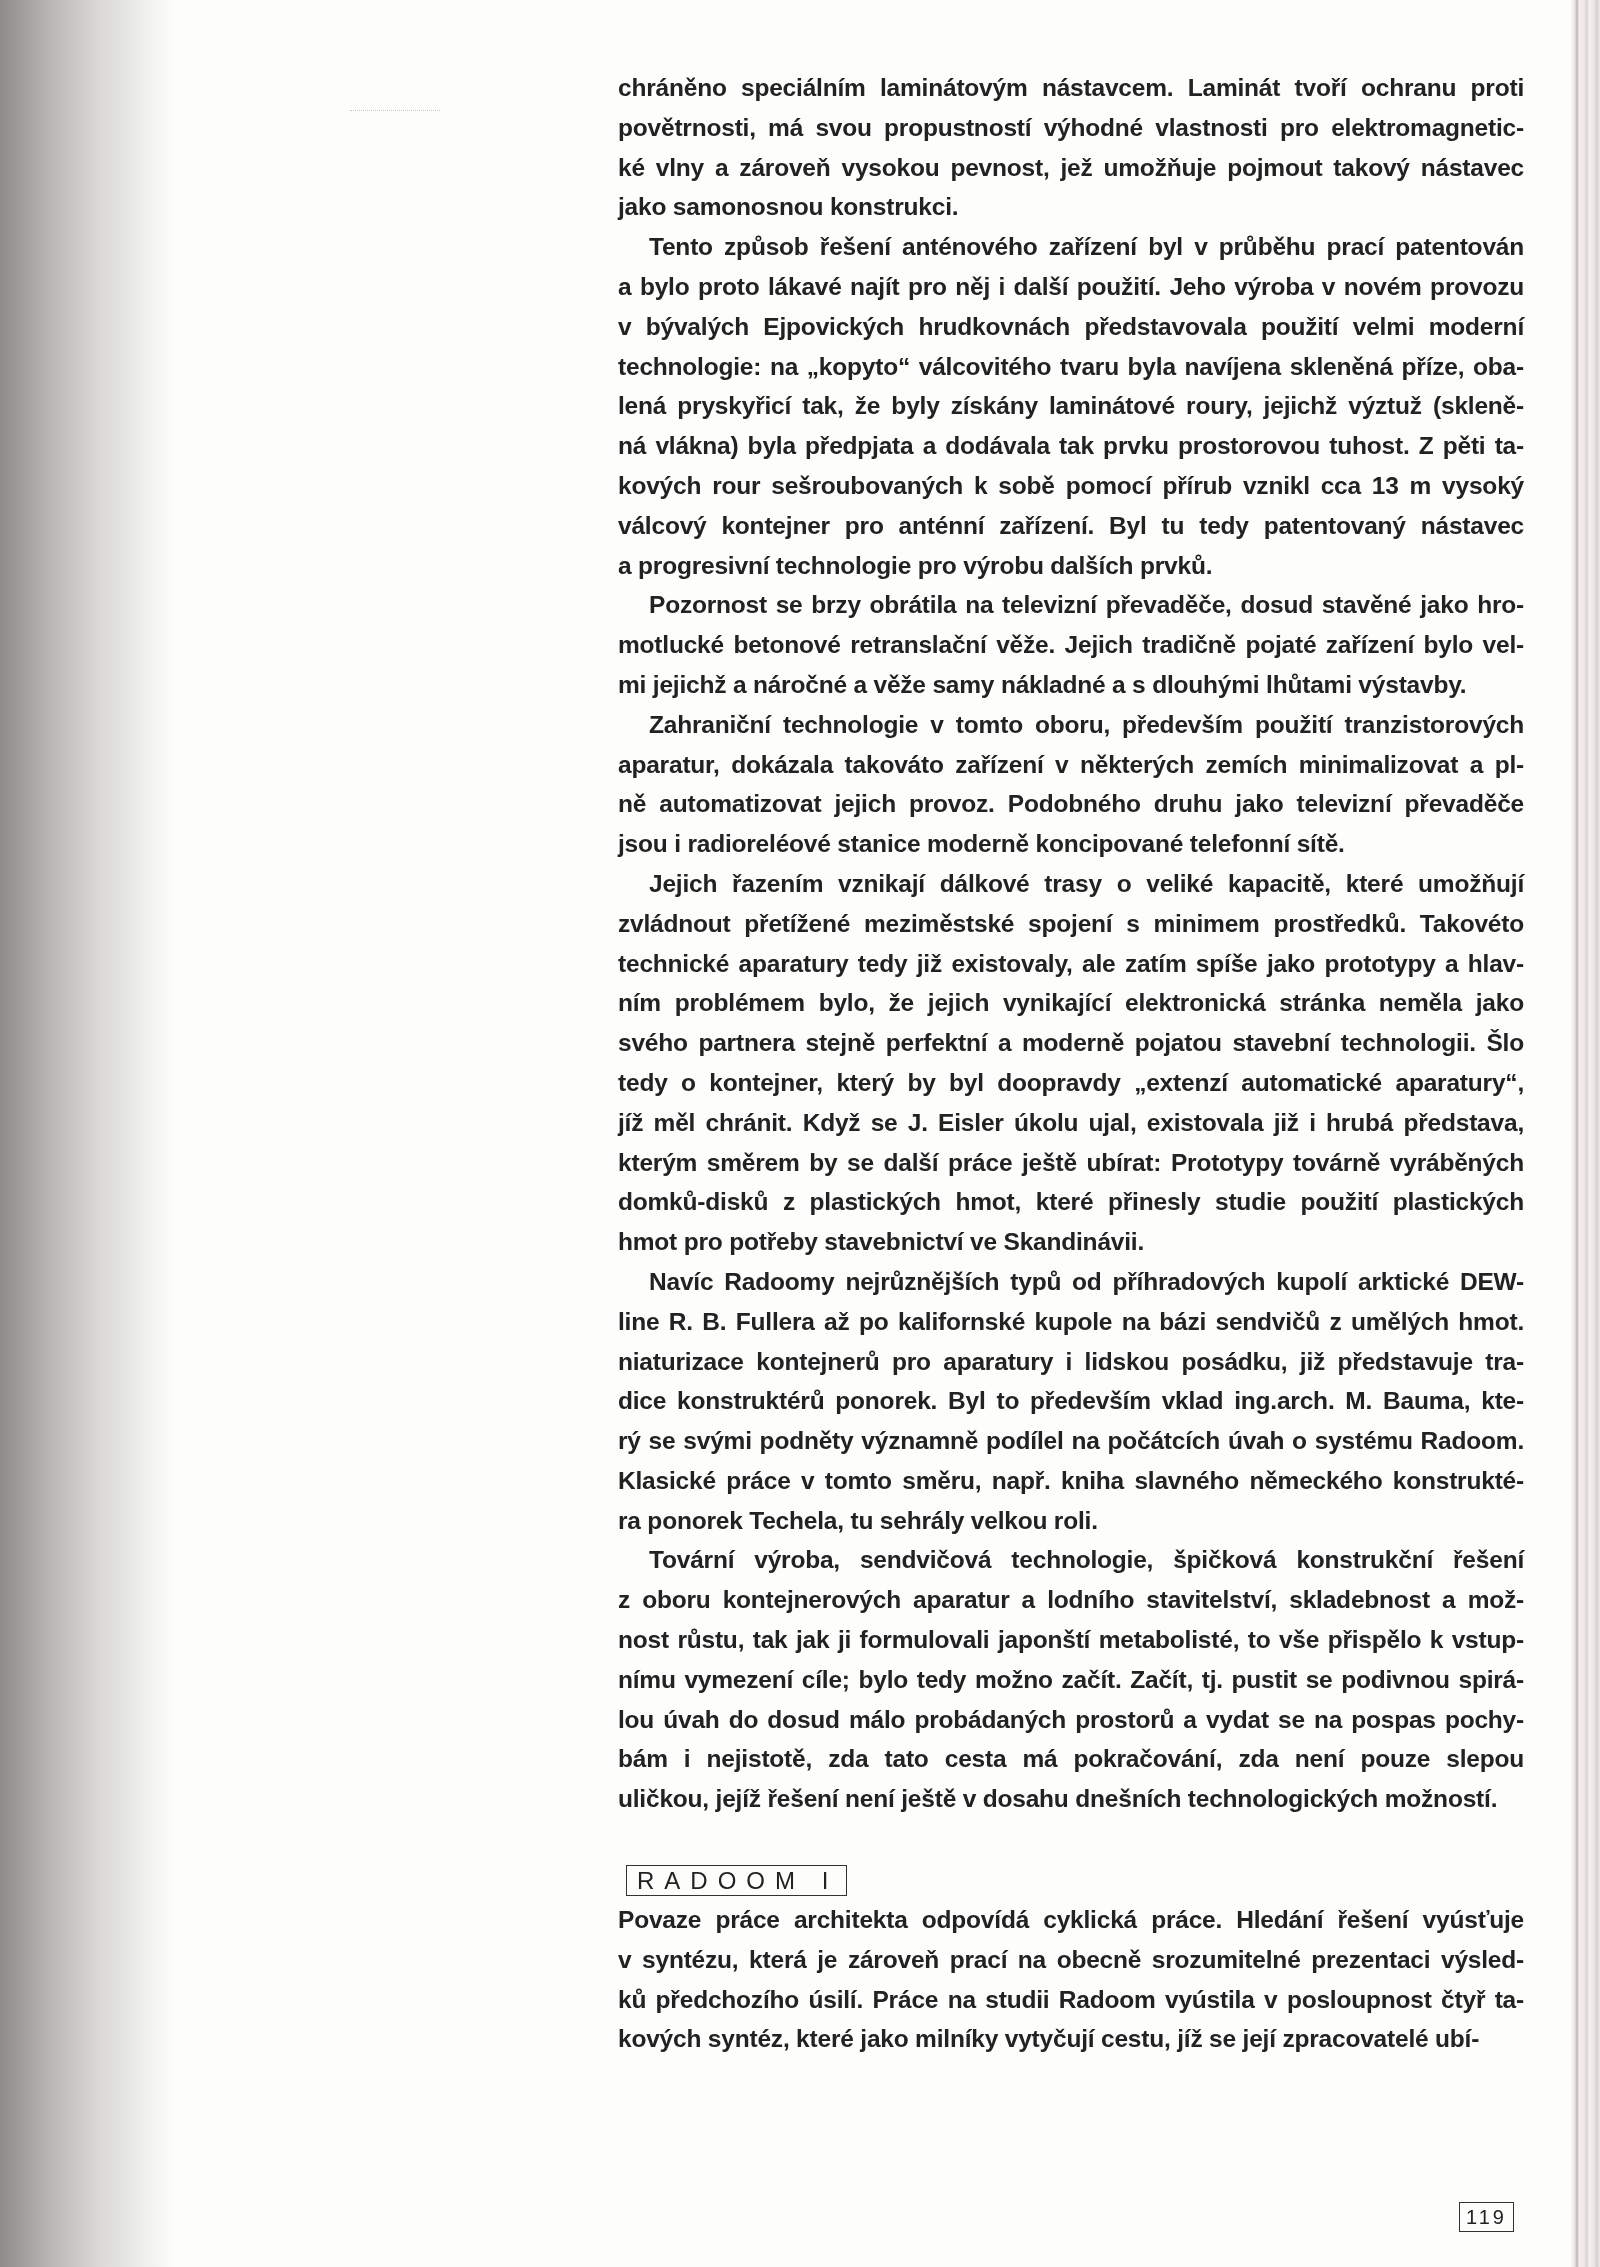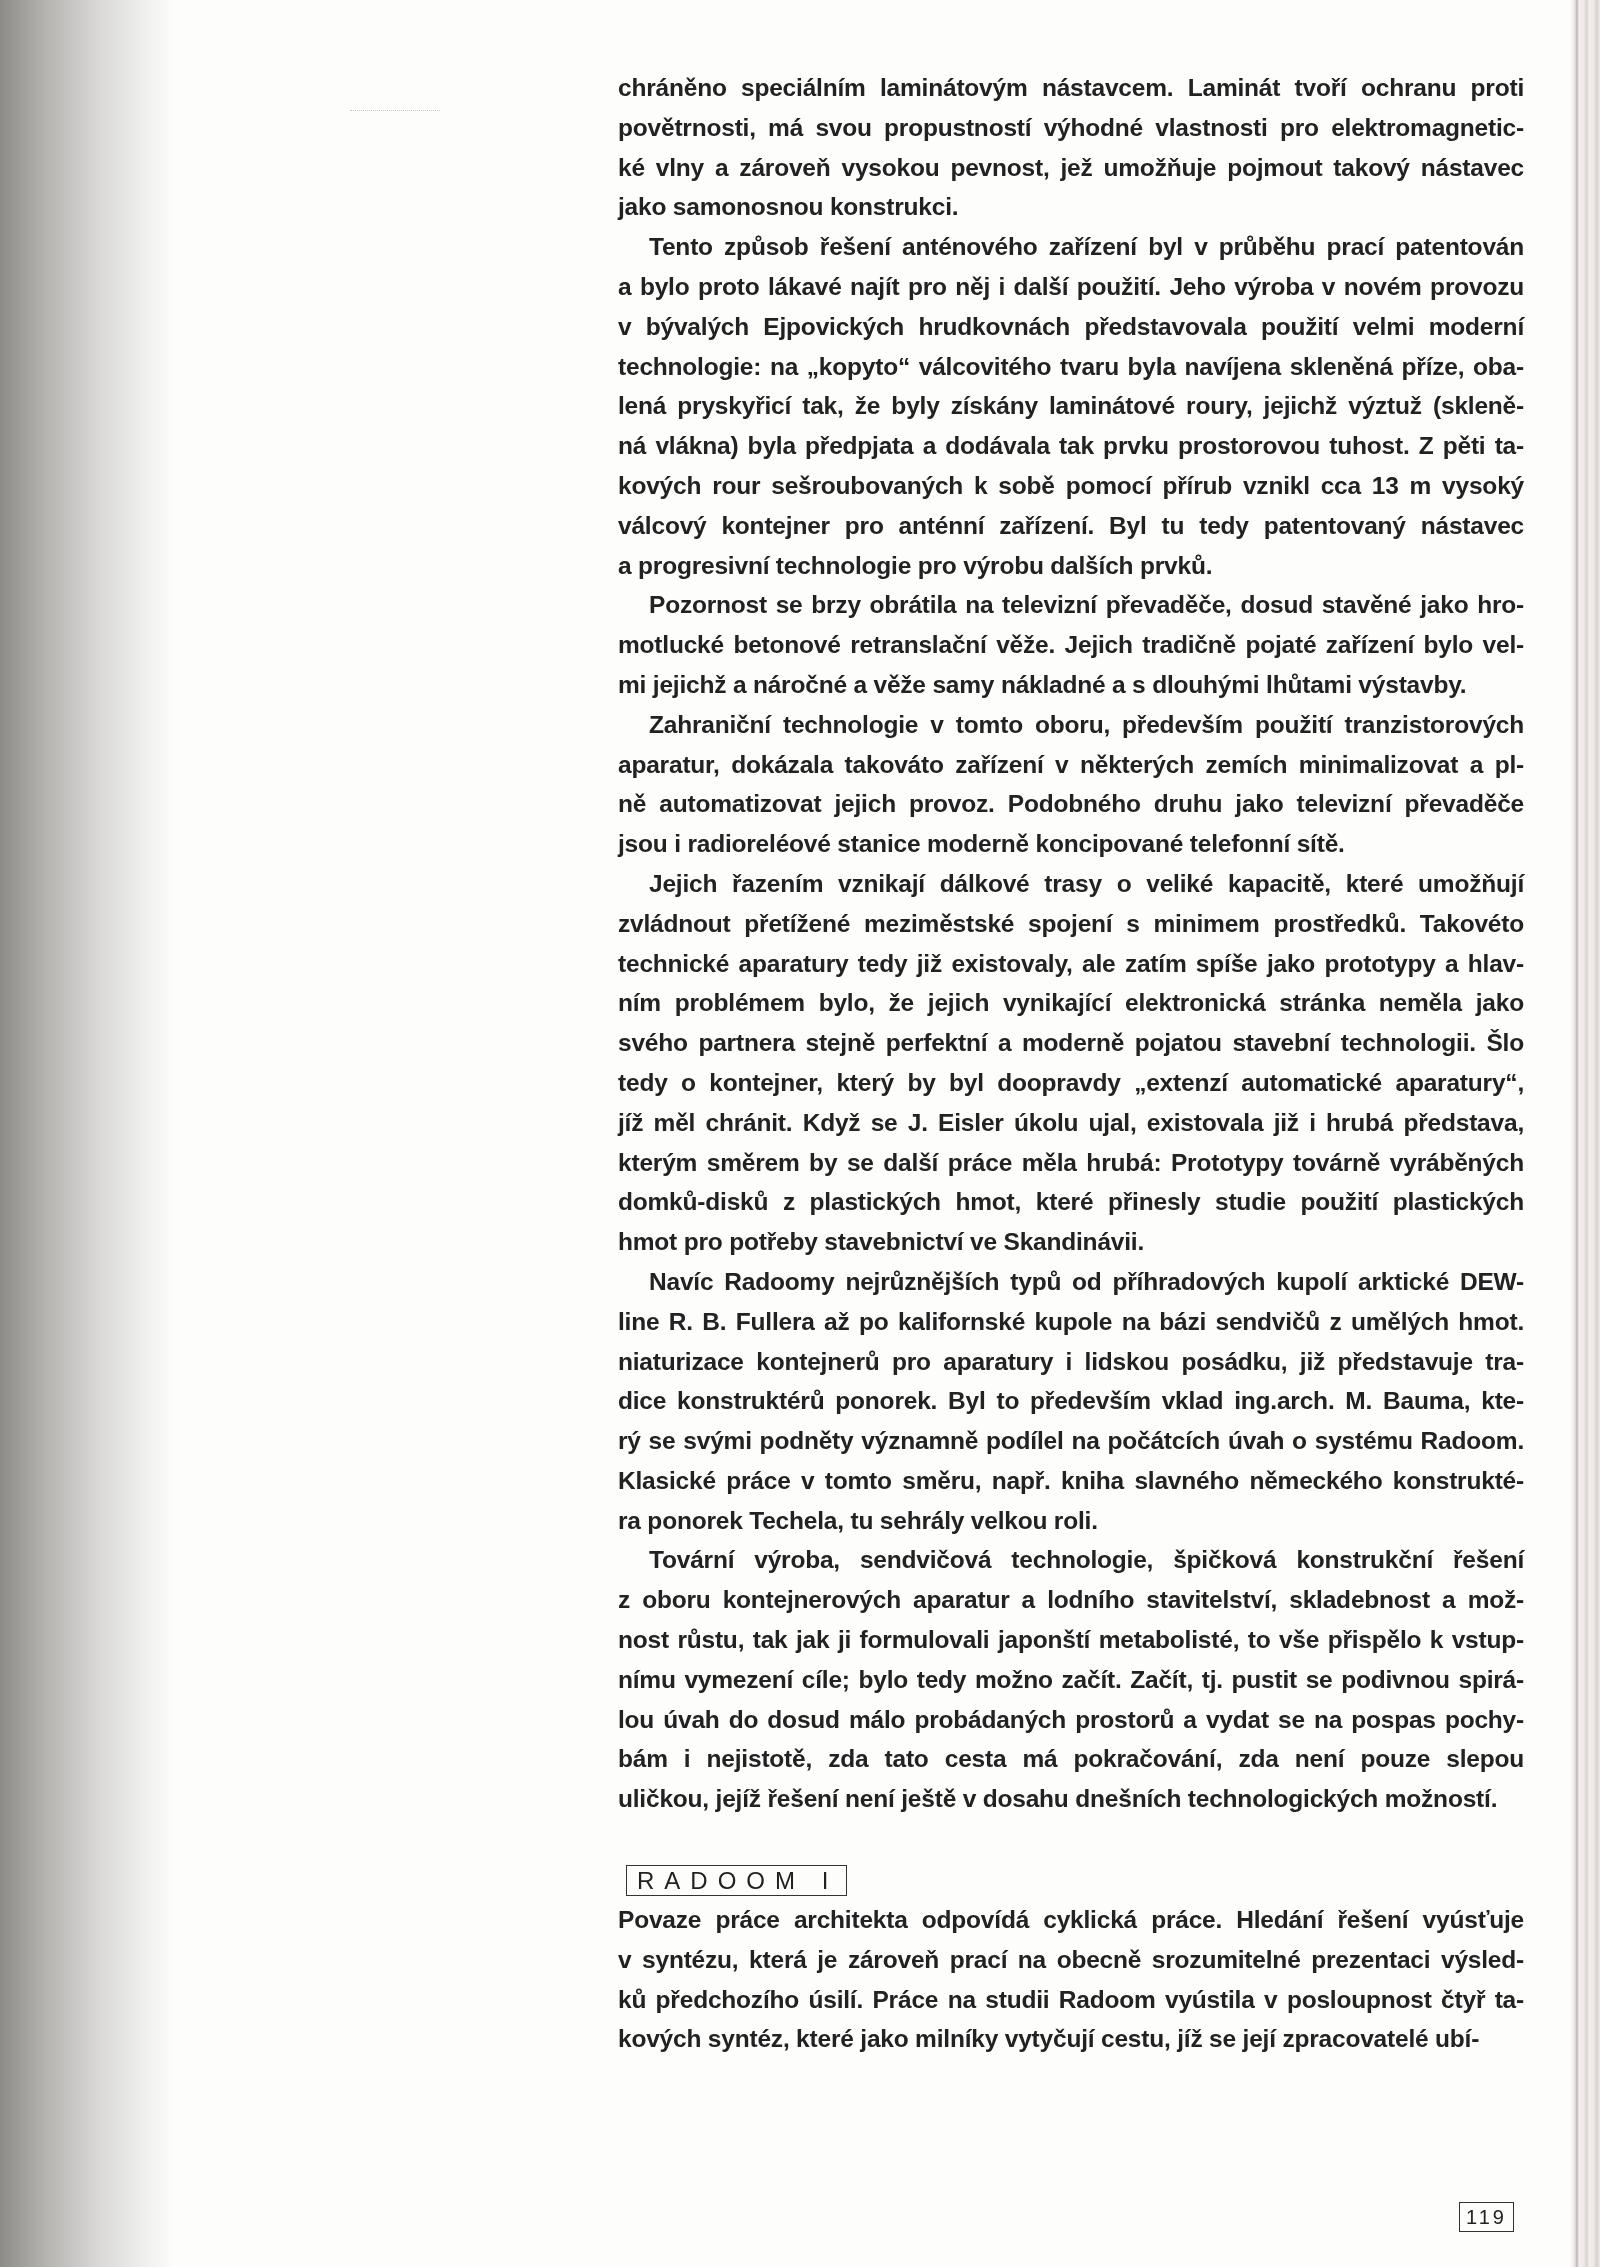--- a/index.html
+++ b/index.html
@@ -95,21 +95,21 @@
         <div class="line last">jsou i radioreléové stanice moderně koncipované telefonní sítě.</div>
       </div>
       <div>
         <div class="line indent">Jejich řazením vznikají dálkové trasy o veliké kapacitě, které umožňují</div>
         <div class="line">zvládnout přetížené meziměstské spojení s minimem prostředků. Takovéto</div>
         <div class="line">technické aparatury tedy již existovaly, ale zatím spíše jako prototypy a hlav-</div>
         <div class="line">ním problémem bylo, že jejich vynikající elektronická stránka neměla jako</div>
         <div class="line">svého partnera stejně perfektní a moderně pojatou stavební technologii. Šlo</div>
         <div class="line">tedy o kontejner, který by byl doopravdy „extenzí automatické aparatury“,</div>
         <div class="line">jíž měl chránit. Když se J. Eisler úkolu ujal, existovala již i hrubá představa,</div>
-        <div class="line">kterým směrem by se další práce měla hrubá: Prototypy továrně vyráběných</div>
+        <div class="line">kterým směrem by se další práce ještě ubírat: Prototypy továrně vyráběných</div>
         <div class="line">domků-disků z plastických hmot, které přinesly studie použití plastických</div>
         <div class="line last">hmot pro potřeby stavebnictví ve Skandinávii.</div>
       </div>
       <div>
         <div class="line indent">Navíc Radoomy nejrůznějších typů od příhradových kupolí arktické DEW-</div>
         <div class="line">line R. B. Fullera až po kalifornské kupole na bázi sendvičů z umělých hmot.</div>
         <div class="line">niaturizace kontejnerů pro aparatury i lidskou posádku, již představuje tra-</div>
         <div class="line">dice konstruktérů ponorek. Byl to především vklad ing.arch. M. Bauma, kte-</div>
         <div class="line">rý se svými podněty významně podílel na počátcích úvah o systému Radoom.</div>
         <div class="line">Klasické práce v tomto směru, např. kniha slavného německého konstrukté-</div>

